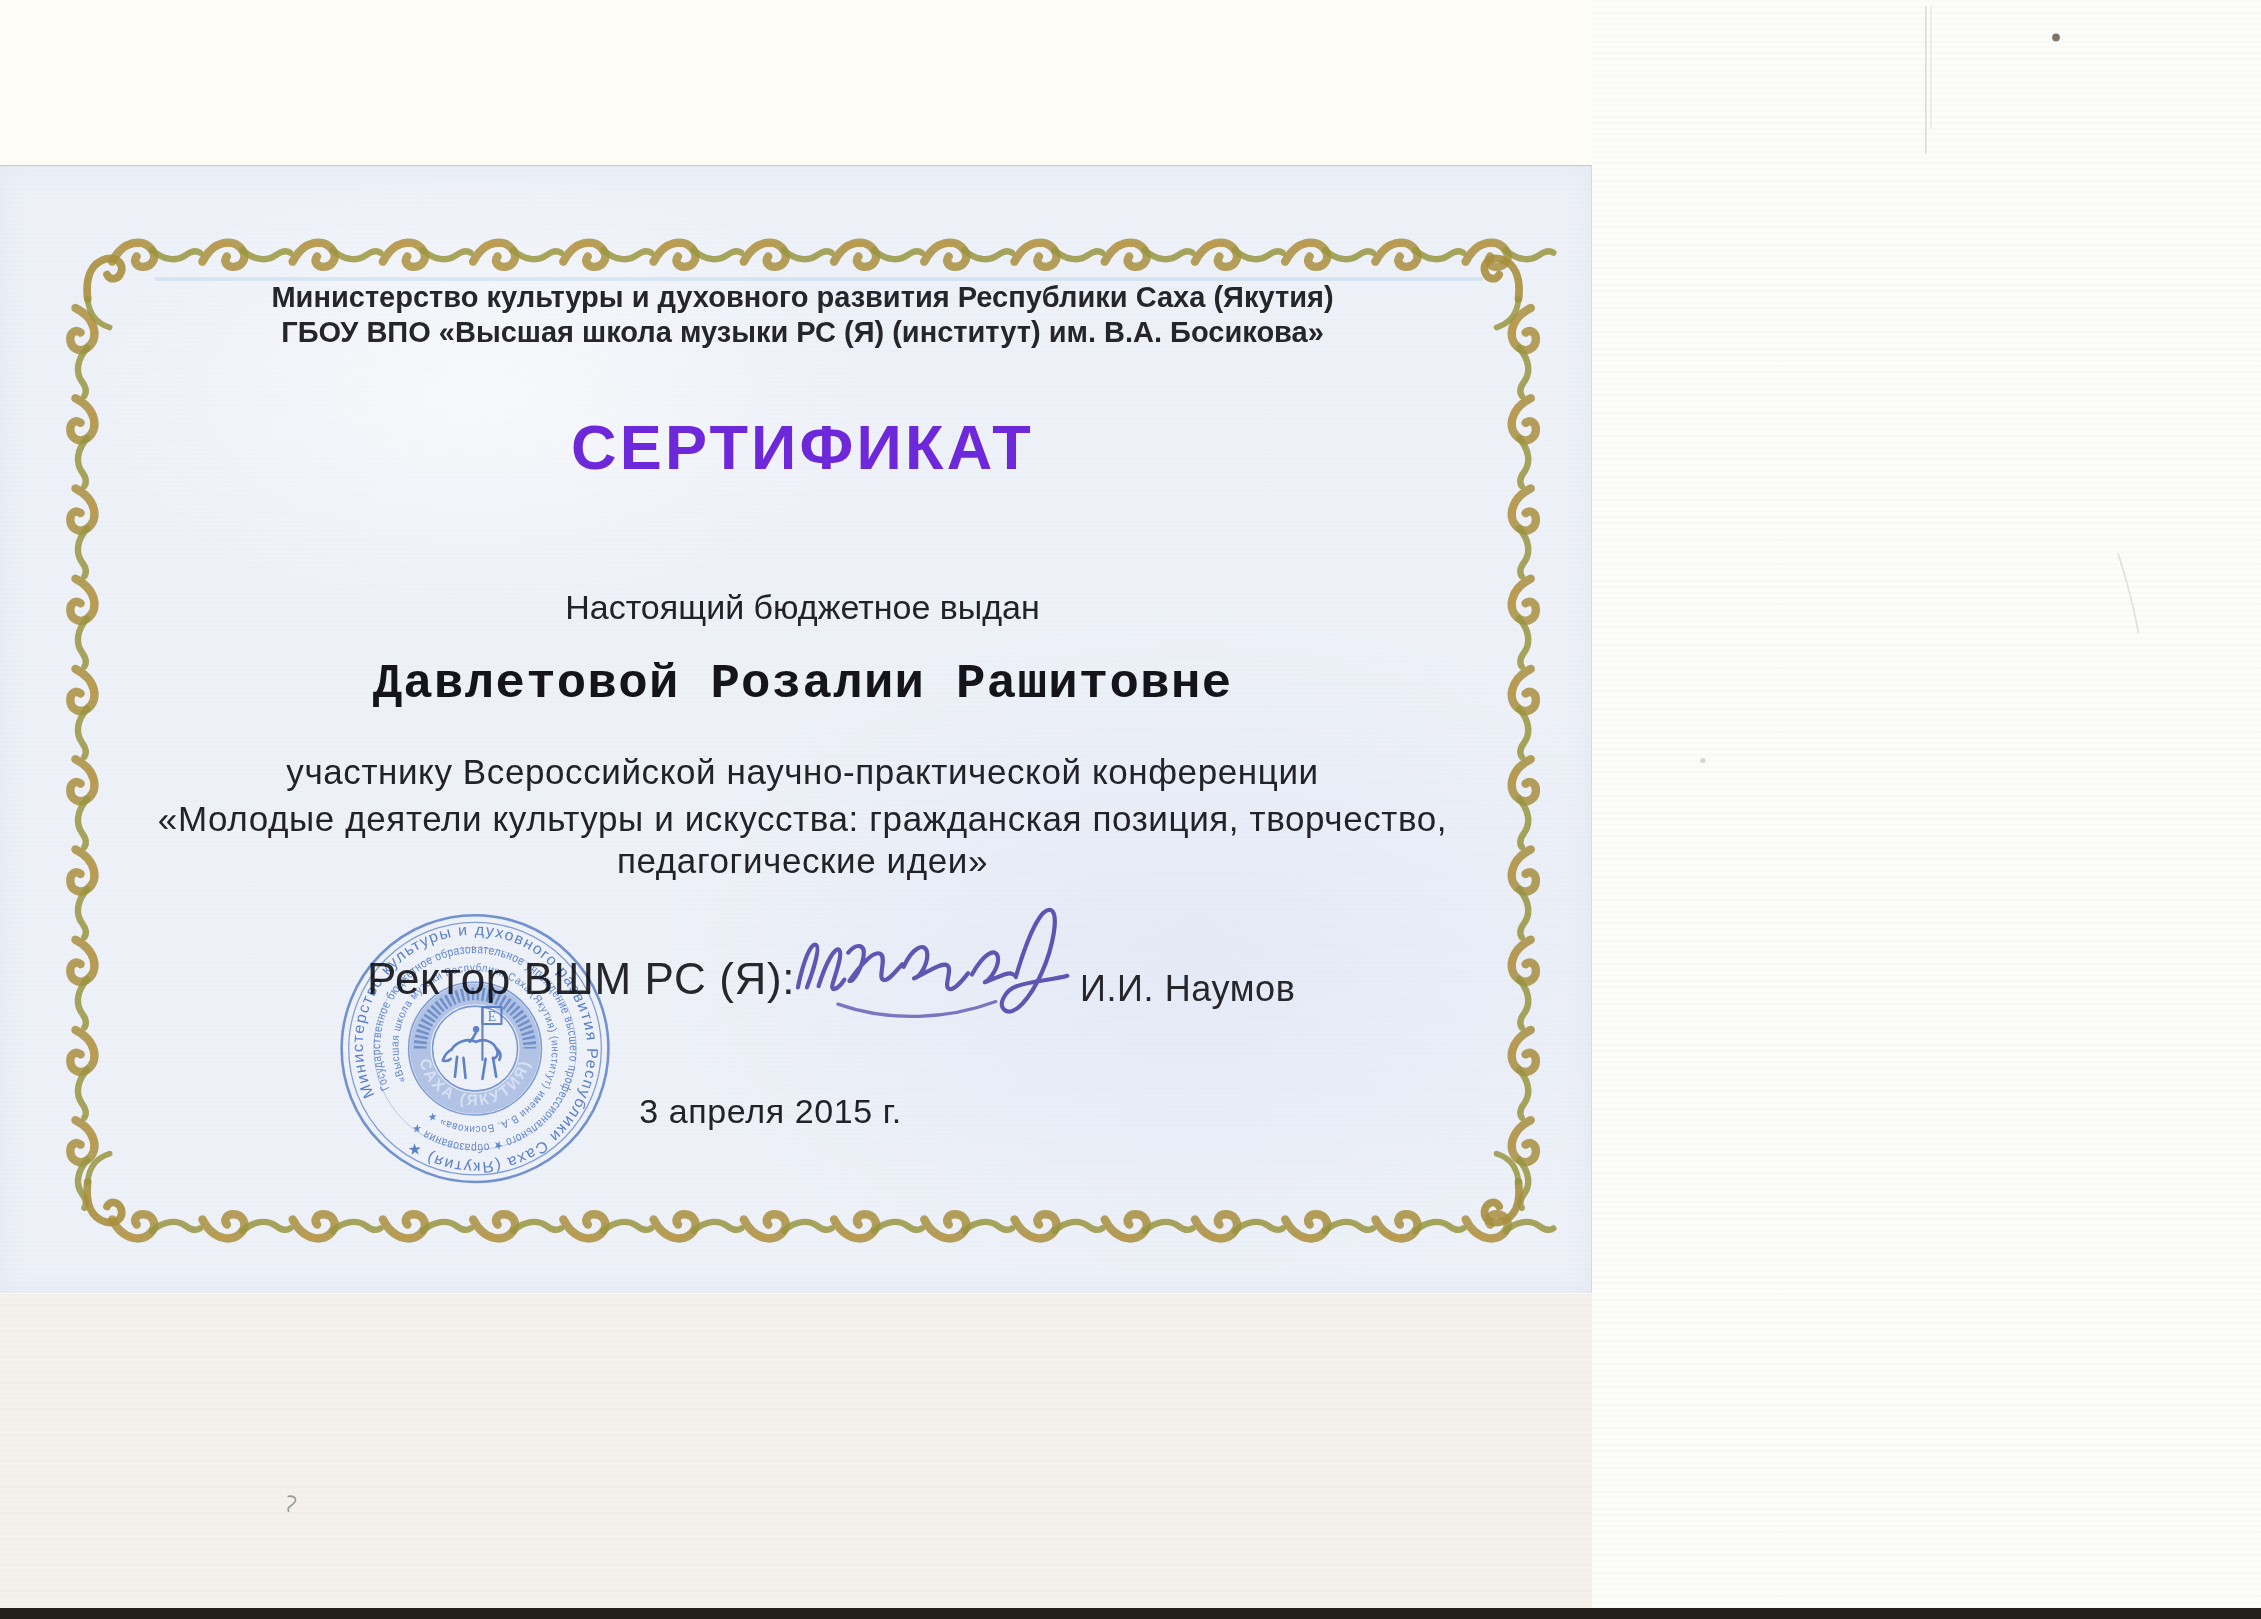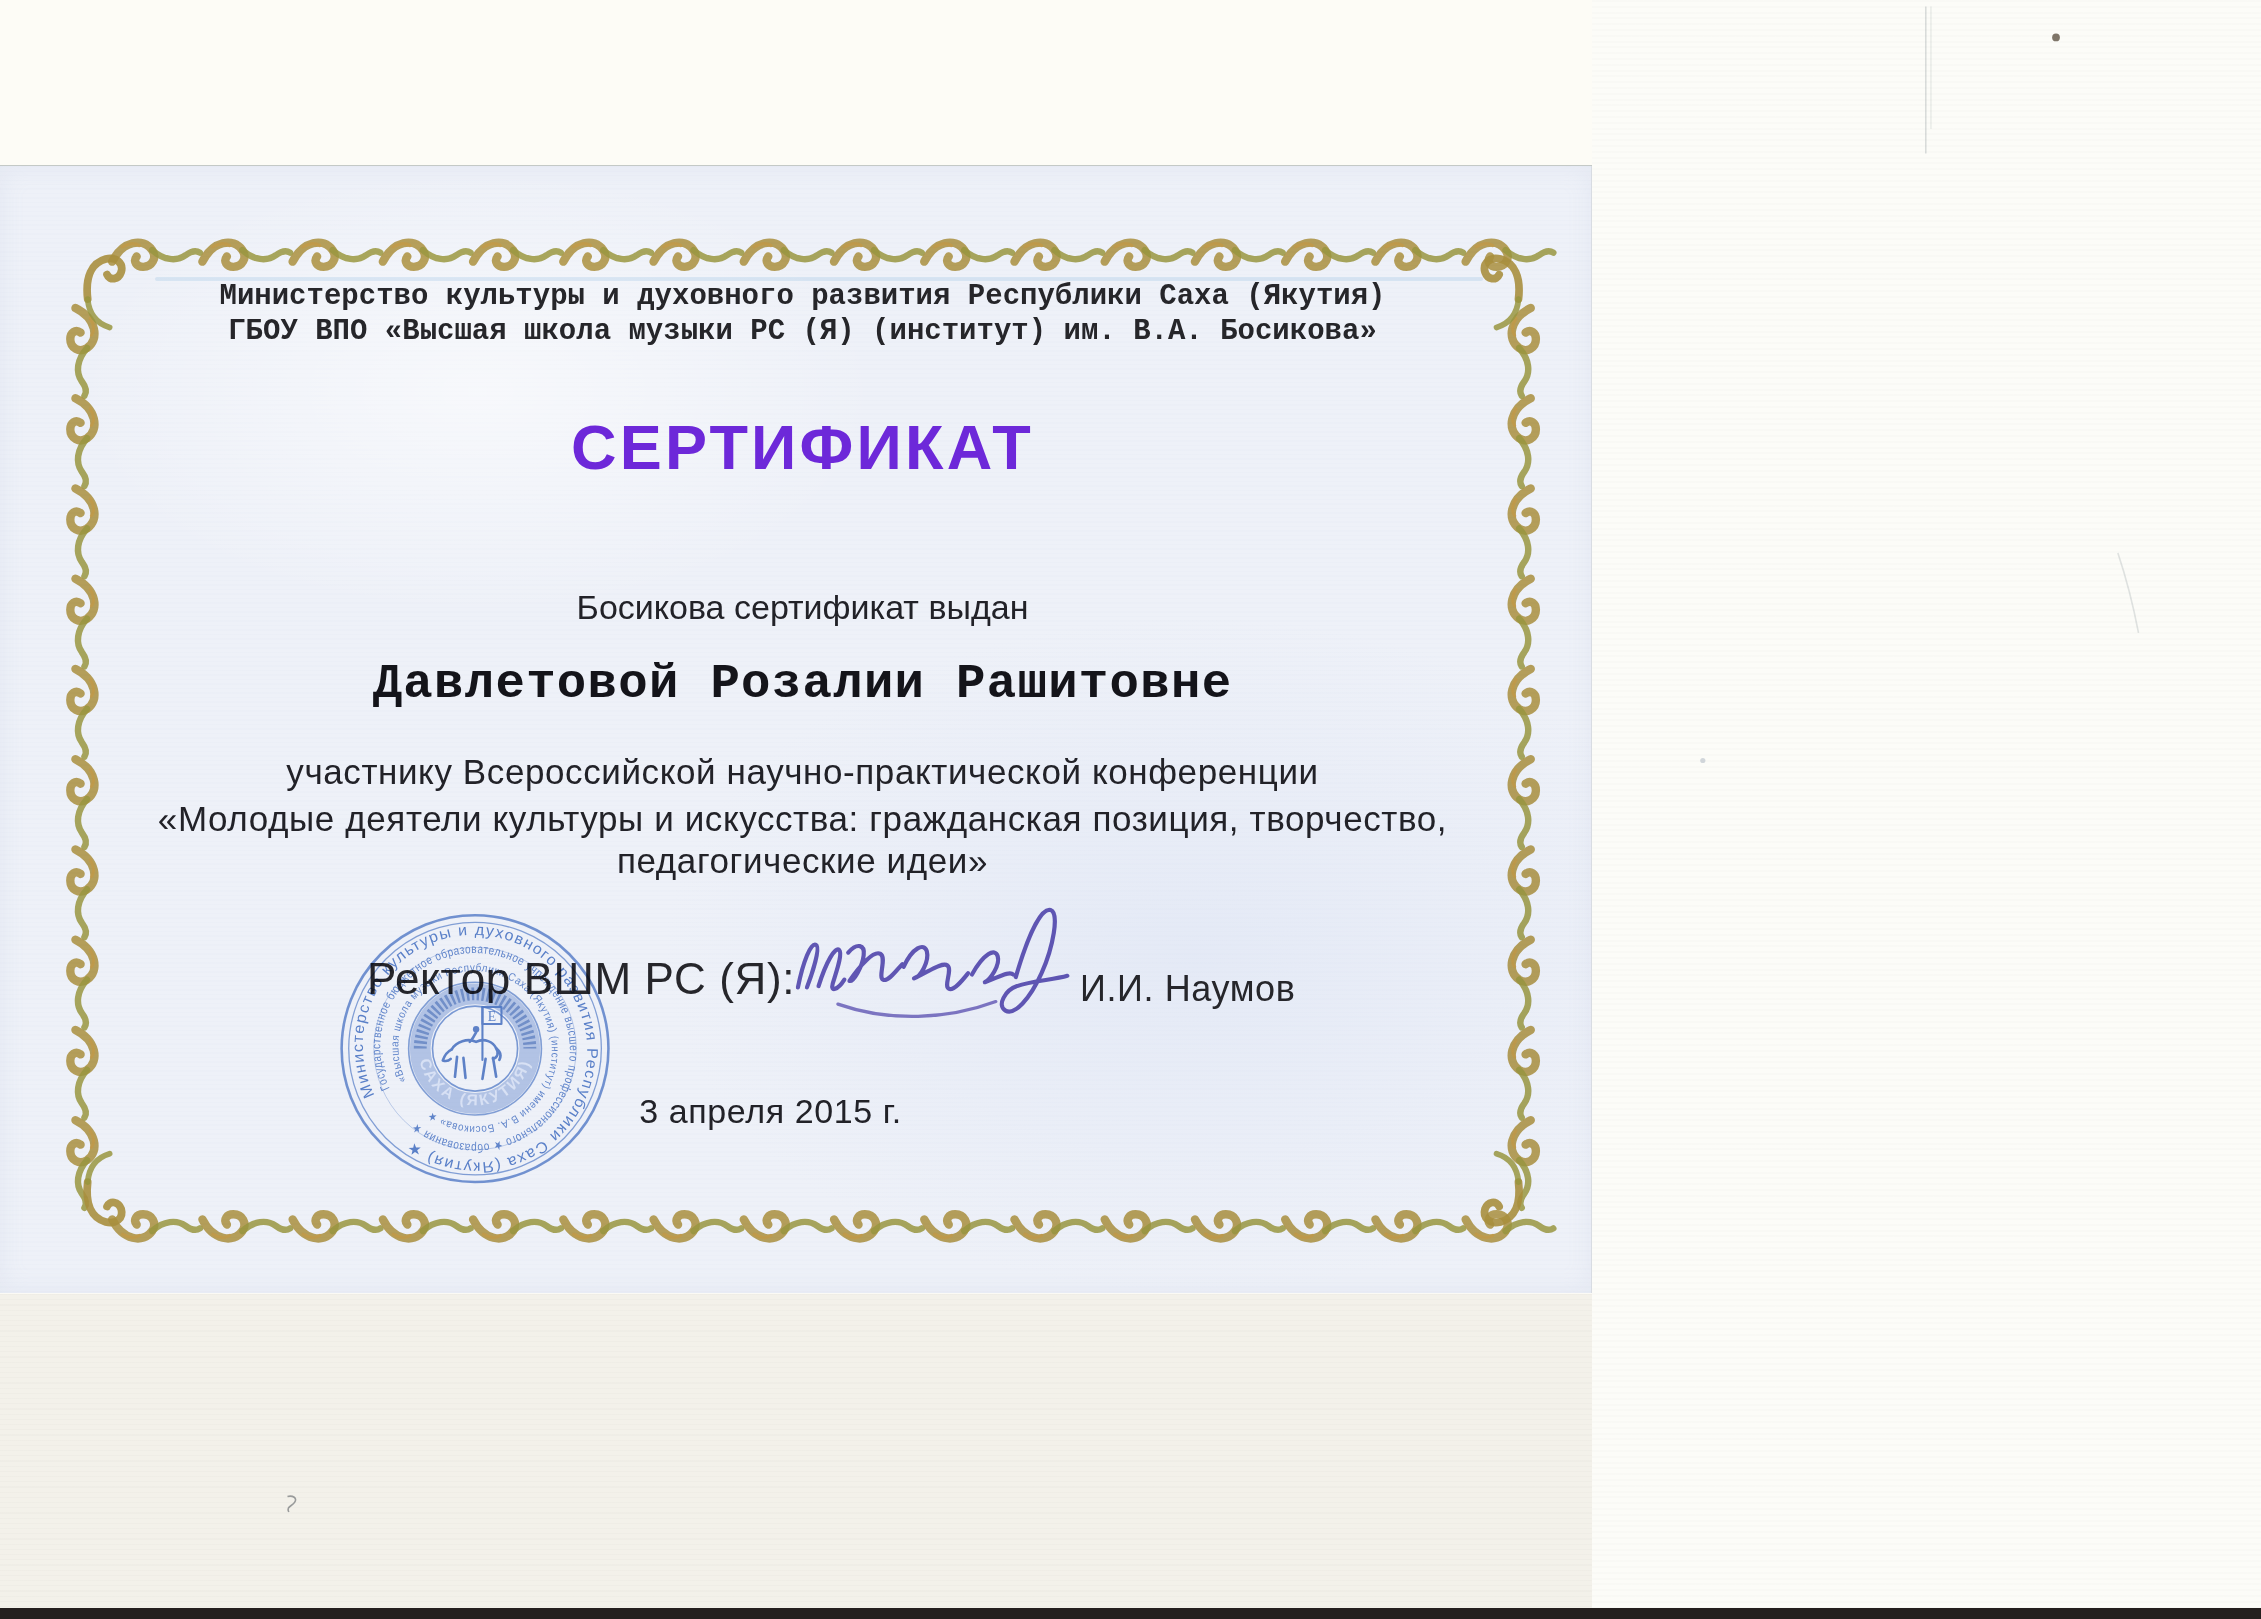--- a/index.html
+++ b/index.html
@@ -22,21 +22,21 @@
          background-image:
            radial-gradient(580px 322px at 30% 20%, rgba(255,255,255,.55), rgba(255,255,255,0) 70%),
            radial-gradient(709px 451px at 75% 70%, rgba(210,220,242,.35), rgba(255,255,255,0) 75%),
            repeating-linear-gradient(180deg, rgba(120,140,190,.02) 0 1.3px, rgba(255,255,255,0) 1.3px 4.5px);
          box-shadow:inset 0 0 26px rgba(150,165,200,.12);}
   .paper-right-line{position:absolute;left:1591px;top:166px;width:1.3px;height:1127px;background:#d8dce2;}
   .blue-streak{position:absolute;left:155px;top:277px;width:1328px;height:3.9px;background:rgba(130,180,225,.22);border-radius:1.9px;}
 
   
   .tline{position:absolute;left:84px;width:1437px;text-align:center;color:#232327;line-height:1.05;}
-  .org{font-family:Liberation Mono, monospace;font-size:29px;font-weight:600;color:#26262a;}
+  .org{font-family:Liberation Sans, sans-serif;font-size:29px;font-weight:600;color:#26262a;}
   .title{font-size:63px;font-weight:900;letter-spacing:3.2px;color:#6d28d9;
          font-family:"Liberation Sans","DejaVu Sans",sans-serif;}
   .issued{font-size:34px;color:#222228;}
   .rname{font-family:Liberation Mono, monospace;font-size:49px;font-weight:700;
          letter-spacing:1.3px;color:#14141a;}
   .body-sans{font-size:35px;letter-spacing:0.6px;color:#222228;}
   .sig-label{position:absolute;left:367px;top:954px;font-size:44px;color:#26262b;letter-spacing:0.6px;}
   .sig-name{position:absolute;left:1080px;top:968px;font-size:36px;color:#26262b;letter-spacing:0.6px;}
   .date-line{position:absolute;left:0;top:1092px;width:1453px;text-align:center;
              font-size:34px;color:#222228;letter-spacing:0.6px;padding-left:44px;}
@@ -55,21 +55,21 @@
 <div class="scan-edge"></div>
 <div class="paper-top-line"></div>
 
 <div class="paper z2"></div>
 <div class="paper-right-line z2"></div>
 <div class="blue-streak z2"></div>
 
 <div class="tline org z3" style="top:282px">Министерство культуры и духовного развития Республики Саха (Якутия)</div>
 <div class="tline org z3" style="top:317px">ГБОУ ВПО «Высшая школа музыки РС (Я) (институт) им. В.А. Босикова»</div>
 <div class="tline title z3" style="top:414px">СЕРТИФИКАТ</div>
-<div class="tline issued z3" style="top:590px">Босикова сертификат выдан</div>
+<div class="tline issued z3" style="top:590px">Настоящий бюджетное выдан</div>
 <div class="tline rname z3" style="top:659px">Давлетовой Розалии Рашитовне</div>
 <div class="tline body-sans z3" style="top:754px">участнику Всероссийской научно-практической конференции</div>
 <div class="tline body-sans z3" style="top:801px">«Молодые деятели культуры и искусства: гражданская позиция, творчество,</div>
 <div class="tline body-sans z3" style="top:843px">педагогические идеи»</div>
 <div class="sig-label z3">Ректор ВШМ РС (Я):</div>
 <div class="sig-name z3">И.И. Наумов</div>
 <div class="date-line z3">3 апреля 2015 г.</div>
 
 <svg id="deco" class="z3" viewBox="0 0 3508 2512" xmlns="http://www.w3.org/2000/svg">
   <defs>

